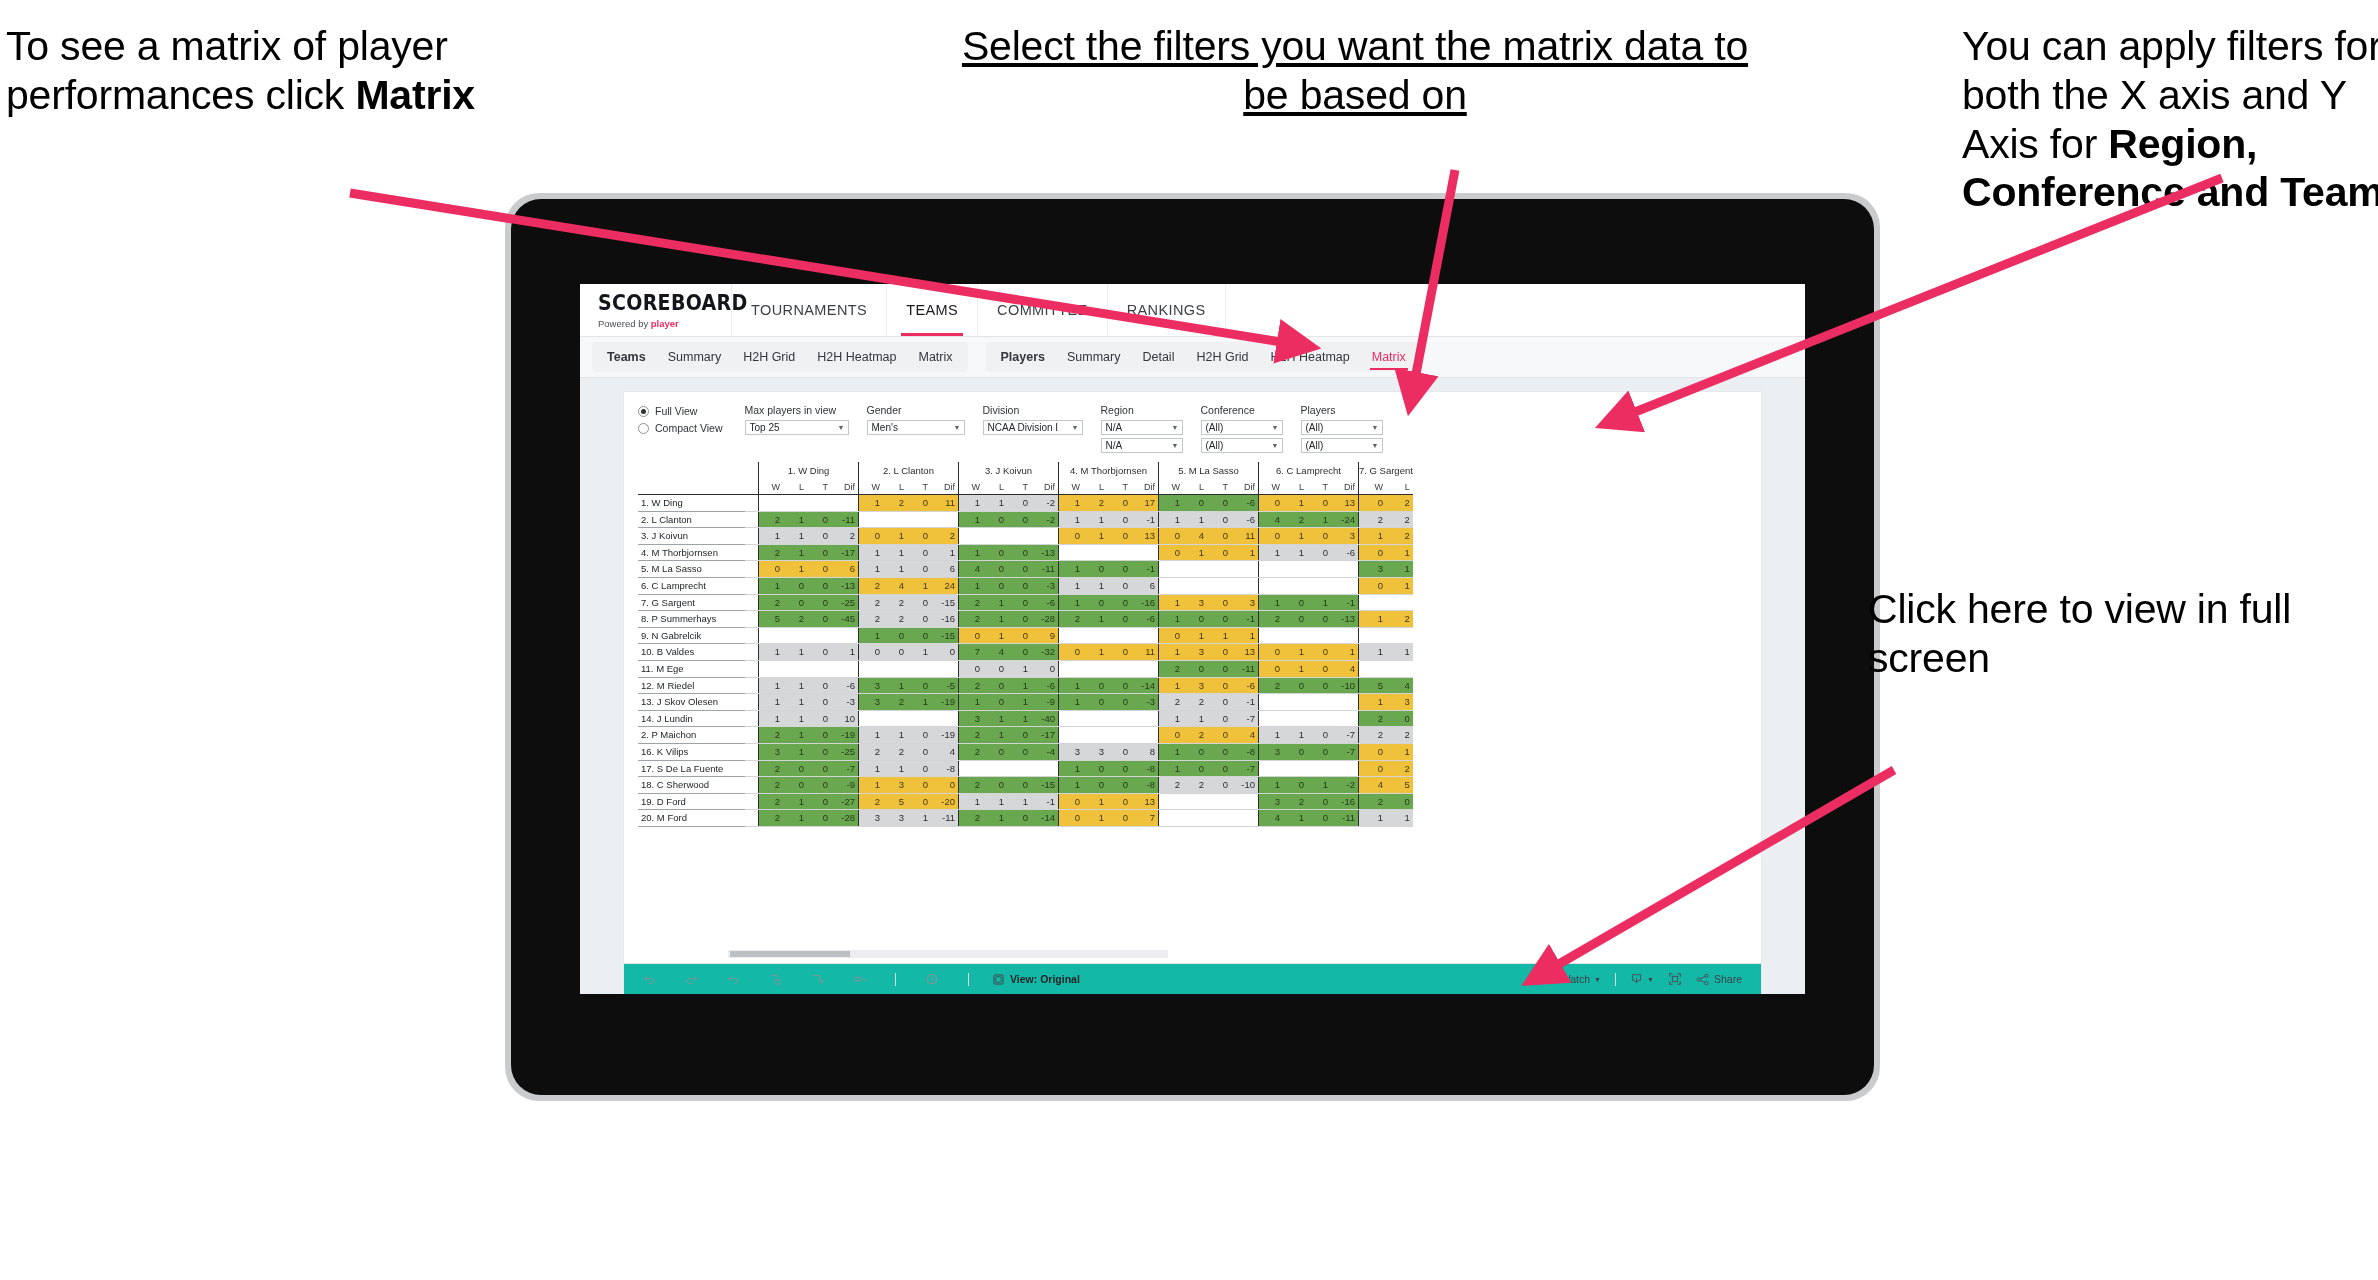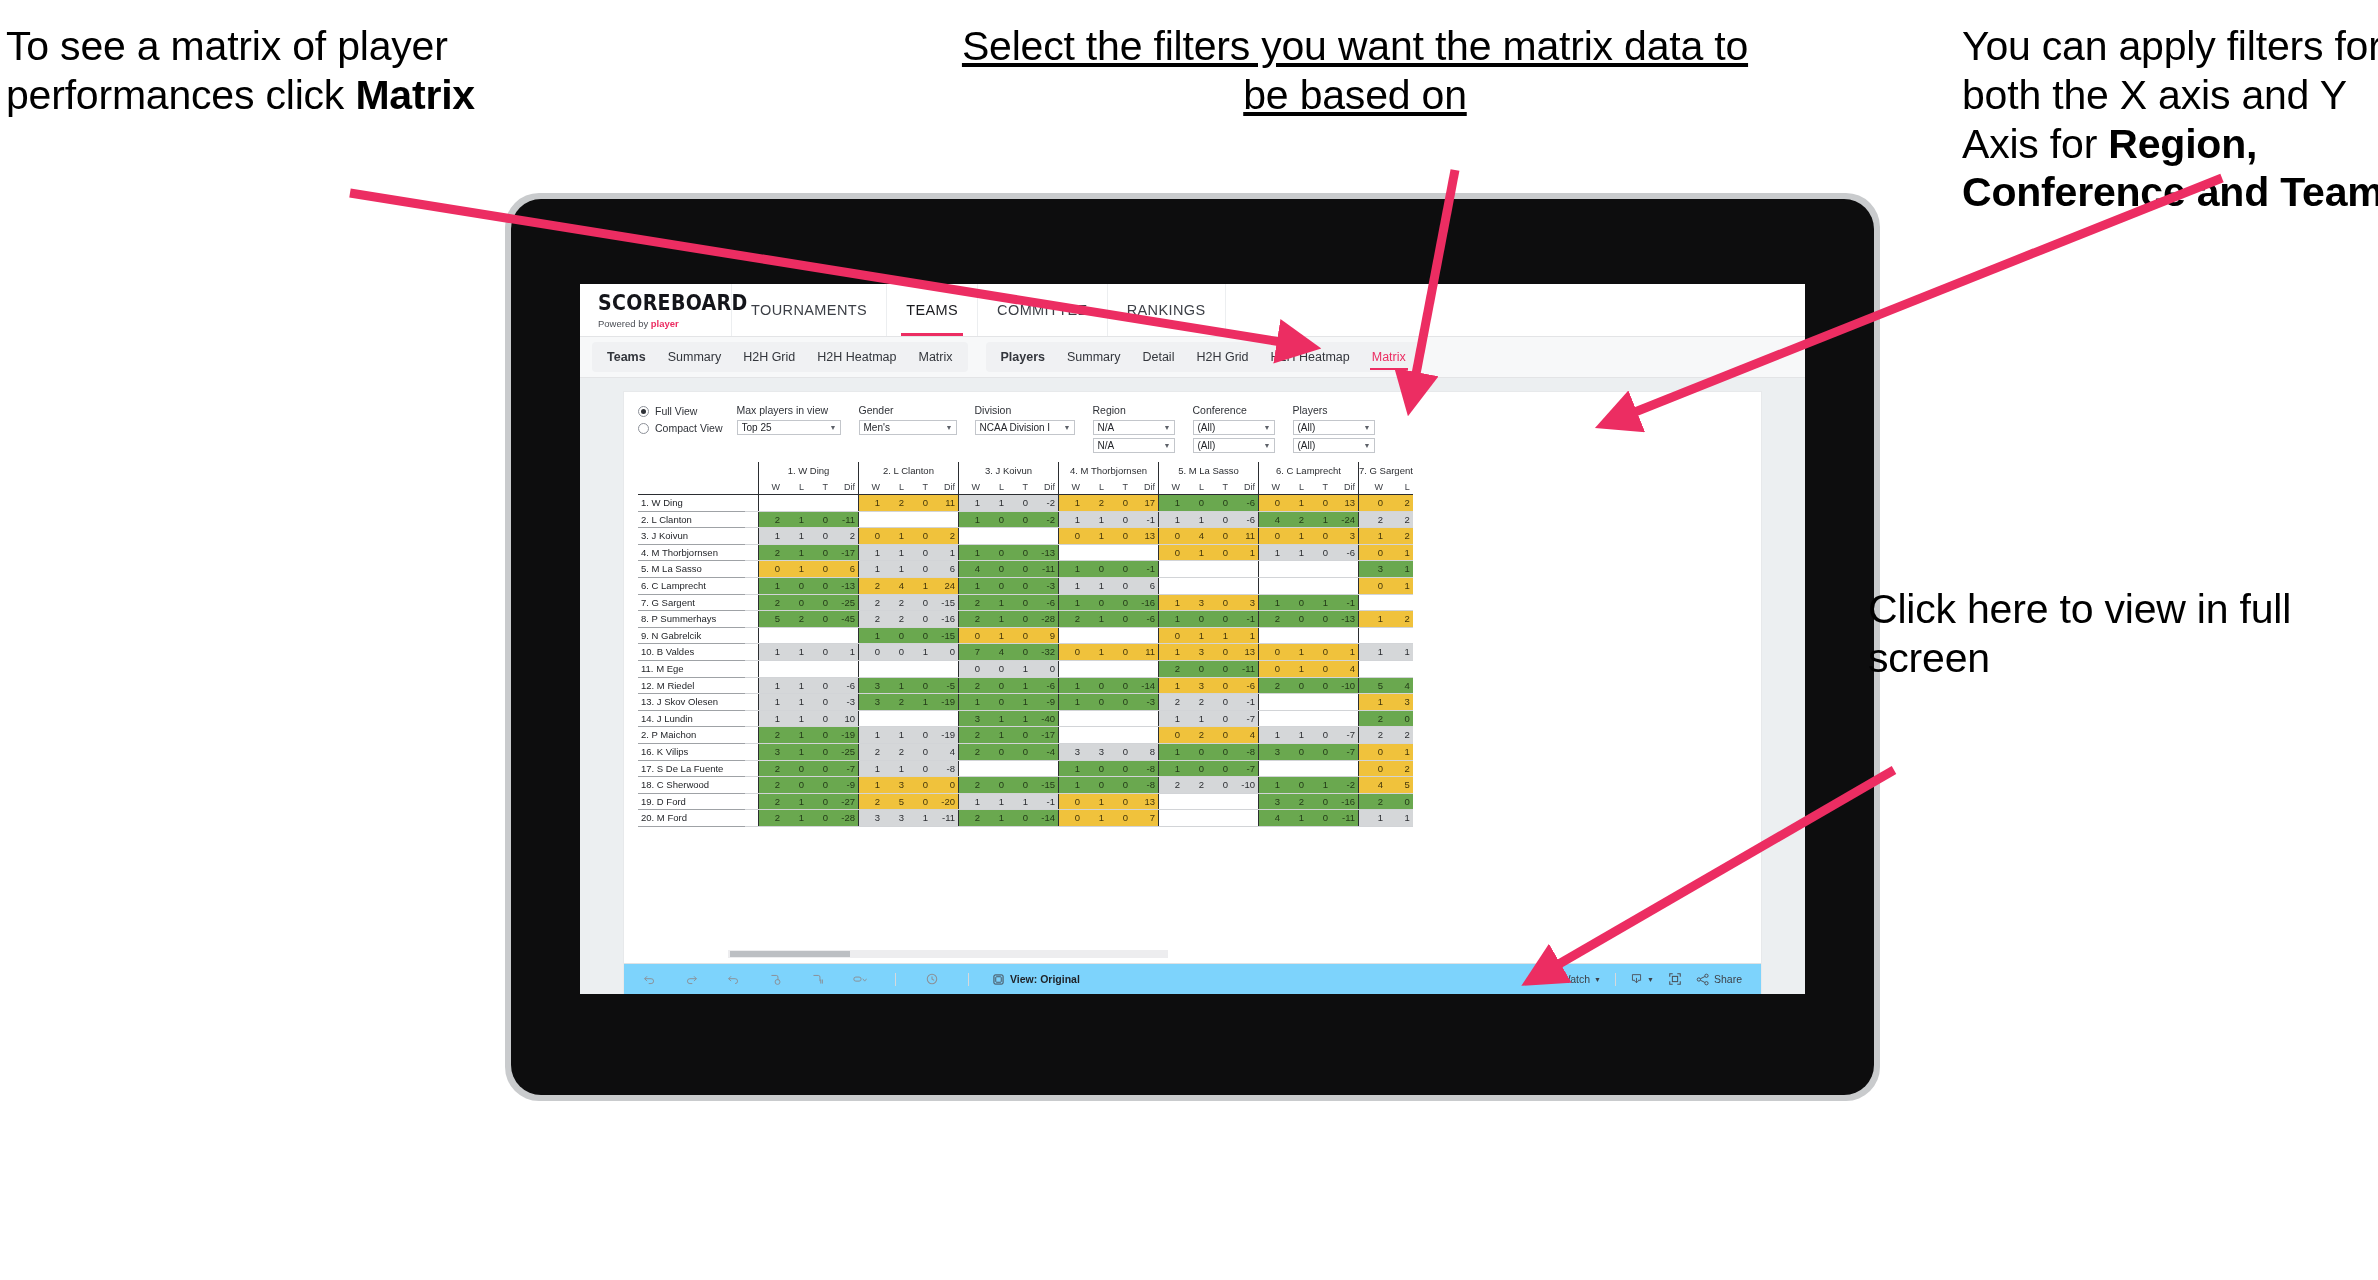--- a/index.html
+++ b/index.html
@@ -49,21 +49,21 @@
   .sb.active:after{content:"";position:absolute;left:9px;right:9px;bottom:2px;height:2px;background:#ec2d62;}
 
   .sheet{flex:1 1 auto;position:relative;padding:14px 44px 0 44px;box-sizing:border-box;}
   .card{background:#fff;height:100%;box-sizing:border-box;position:relative;
         box-shadow:0 0 0 1px #e7e9eb;display:flex;flex-direction:column;}
 
   
   .filters{display:flex;align-items:flex-start;padding:12px 0 6px 14px;gap:0;flex:0 0 auto;}
   .fgroup{margin-right:18px;}
   .flabel{font-size:10.5px;color:#2f3238;margin-bottom:3px;height:13px;}
-  .radio-wrap{display:flex;flex-direction:column;gap:5px;margin-right:14px;padding-top:1px;}
+  .radio-wrap{display:flex;flex-direction:column;gap:5px;margin-right:22px;padding-top:1px;}
   .radio{display:flex;align-items:center;font-size:10.5px;color:#2f3238;}
   .radio .dot{width:9px;height:9px;border-radius:50%;border:1px solid #8d9199;margin-right:6px;
               display:inline-block;position:relative;background:#fff;}
   .radio.on .dot:after{content:"";position:absolute;left:2px;top:2px;width:5px;height:5px;border-radius:50%;background:#2f3238;}
   .sel{height:15px;border:1px solid #c3c6cb;background:#fff;font-size:10px;color:#24262b;
        display:flex;align-items:center;padding:0 3px 0 4px;box-sizing:border-box;margin-bottom:3px;}
   .sel span.v{flex:1 1 auto;overflow:hidden;white-space:nowrap;}
   .sel span.c{font-size:7px;color:#5d6169;padding-left:4px;}
   .w-max{width:104px;} .w-gen{width:98px;} .w-div{width:100px;}
   .w-reg{width:82px;} .w-conf{width:82px;} .w-play{width:82px;}
@@ -90,21 +90,21 @@
   .g{background:#6aa84f;color:#233b18;}
   .y{background:#f0c23c;color:#43360a;}
   .n{background:#d5d7d9;color:#2b2d31;}
   .e{background:#ffffff;}
 
   .hscroll{position:absolute;left:104px;bottom:5px;height:8px;width:440px;background:#ededef;}
   .hscroll i{position:absolute;left:2px;top:1px;width:120px;height:6px;background:#bcbfc3;display:block;}
 
   
   .toolbar{height:30px;flex:0 0 auto;border-top:1px solid #e0e2e4;display:flex;align-items:center;
-           padding:0 12px;font-size:10.5px;color:#3c3f46;gap:16px;background:#7dd3fc;}
+           padding:0 12px;font-size:10.5px;color:#3c3f46;gap:16px;background:#14b8a6;}
   .tbtn{width:26px;height:22px;display:flex;align-items:center;justify-content:center;color:#8b9096;}
   .tsep{width:1px;height:13px;background:#d7d9dc;margin:0 7px;}
   .tlabel{display:flex;align-items:center;gap:5px;color:#1f2125;font-weight:700;font-size:10.5px;}
   .spacer{flex:1 1 auto;}
   .tright{display:flex;align-items:center;color:#3c3f46;}
   .tright .itm{display:flex;align-items:center;gap:4px;padding:0 7px;font-size:10.5px;}
   .caret{font-size:7px;}
 </style>
 </head>
 <body>

